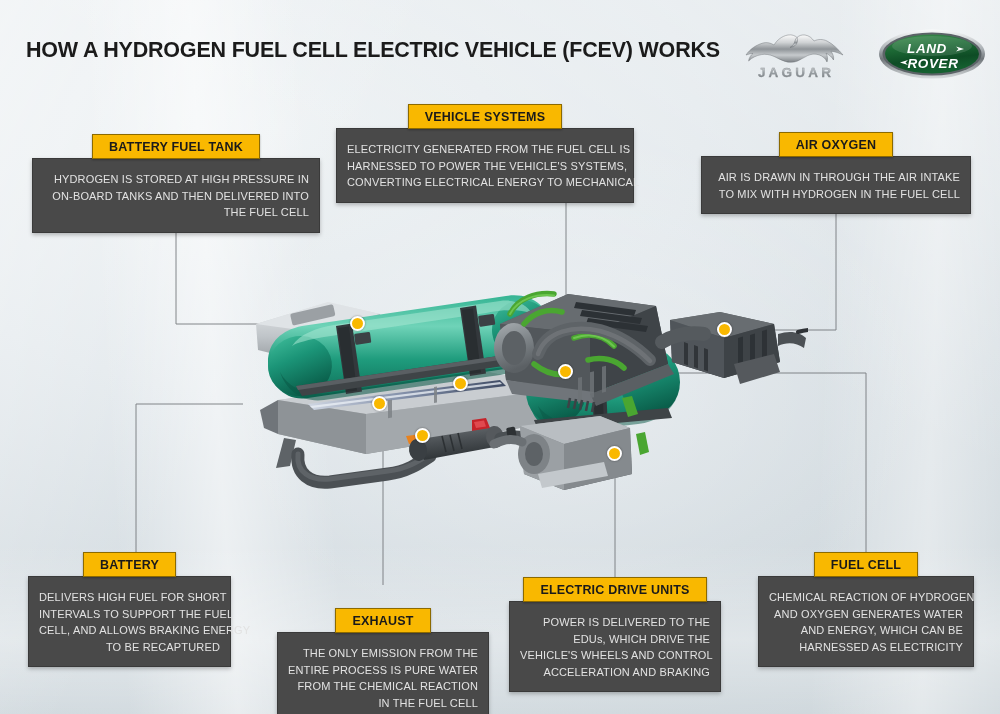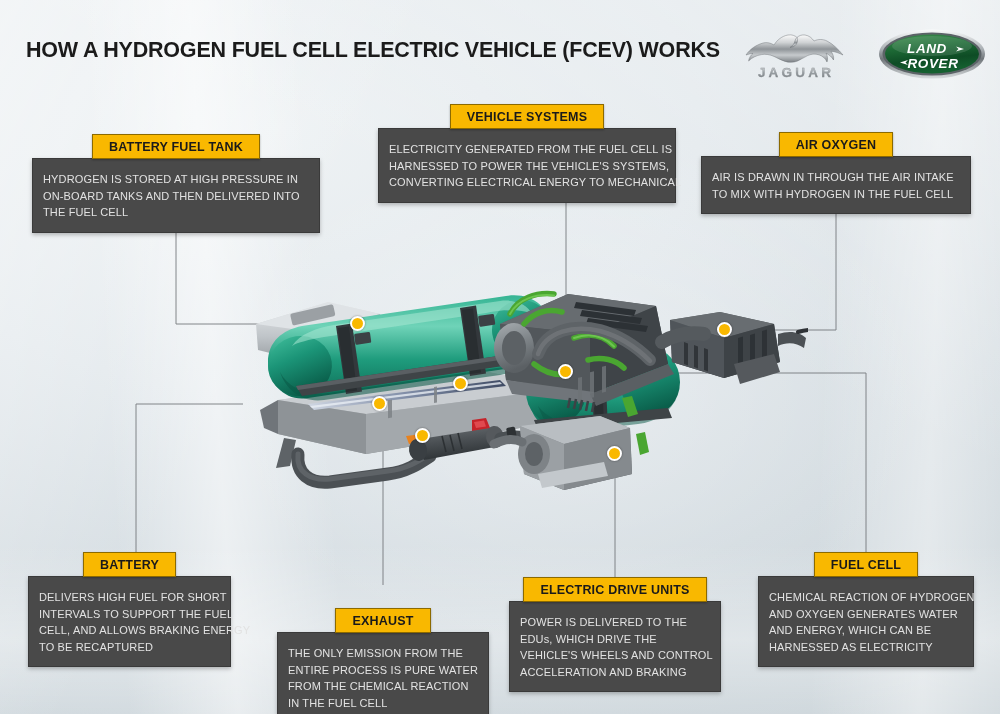--- a/index.html
+++ b/index.html
@@ -67,21 +67,21 @@
     width: fit-content;
     box-shadow: 0 1px 2px rgba(0,0,0,0.30);
   }
   .callout-body {
     position: relative; z-index: 2;
     margin-top: -1px;
     background: #494949;
     border: 1px solid #3a3a3a;
     color: #e2e2e2;
     font-size: 11px; line-height: 16.5px; letter-spacing: 0.15px;
-    text-align: left;
+    text-align: right;
     padding: 12px 10px 11px 10px;
     box-shadow: 0 2px 4px rgba(0,0,0,0.25);
   }
   .callout-body div { white-space: nowrap; }
 
   
   #vehicle { position: absolute; left: 238px; top: 268px; width: 570px; height: 250px; }
   .dot {
     position: absolute; width: 15px; height: 15px; border-radius: 50%;
     background: #F9B800; border: 2.5px solid #ffffff;
@@ -446,21 +446,21 @@
 
   <div class="callout" style="left:32px; top:134px; width:288px;">
     <div class="callout-tab">BATTERY FUEL TANK</div>
     <div class="callout-body">
       <div>HYDROGEN IS STORED AT HIGH PRESSURE IN</div>
       <div>ON-BOARD TANKS AND THEN DELIVERED INTO</div>
       <div>THE FUEL CELL</div>
     </div>
   </div>
 
-  <div class="callout" style="left:378px; top:104px; width:298px;">
+  <div class="callout" style="left:336px; top:104px; width:298px;">
     <div class="callout-tab">VEHICLE SYSTEMS</div>
     <div class="callout-body">
       <div>ELECTRICITY GENERATED FROM THE FUEL CELL IS</div>
       <div>HARNESSED TO POWER THE VEHICLE'S SYSTEMS,</div>
       <div>CONVERTING ELECTRICAL ENERGY TO MECHANICAL</div>
     </div>
   </div>
 
   <div class="callout" style="left:701px; top:132px; width:270px;">
     <div class="callout-tab">AIR OXYGEN</div>

